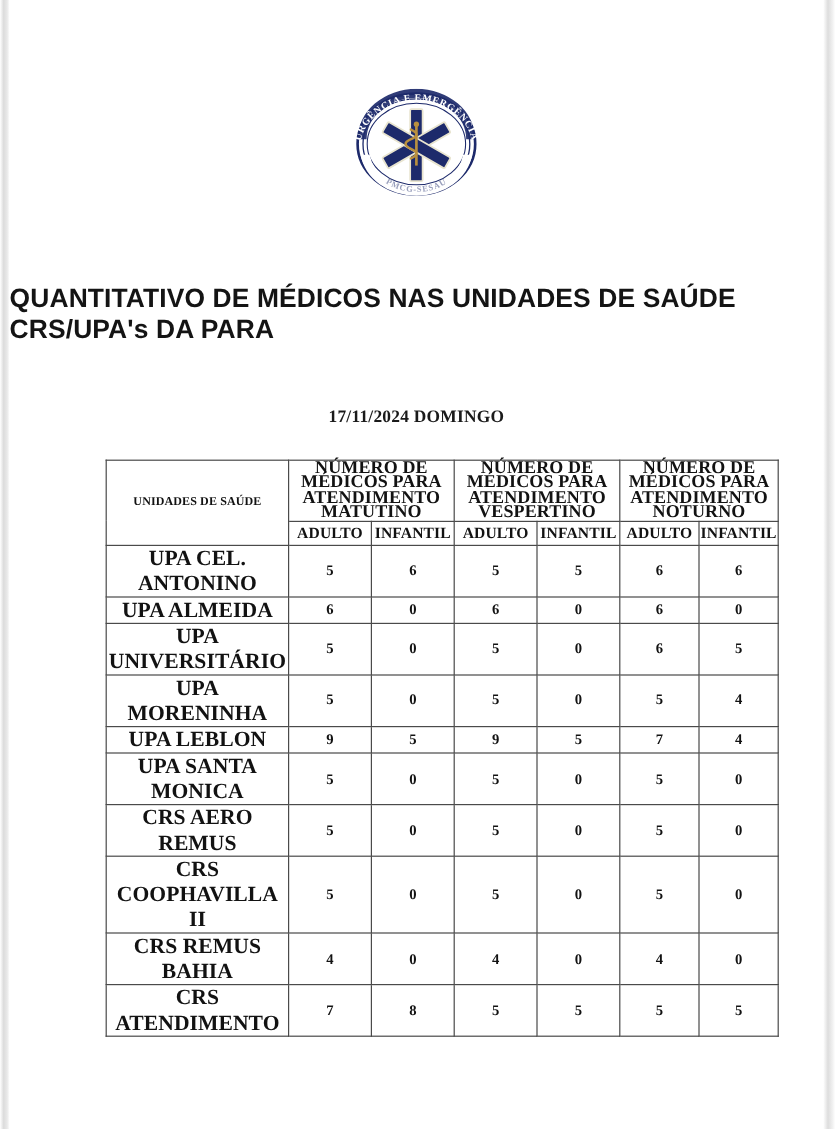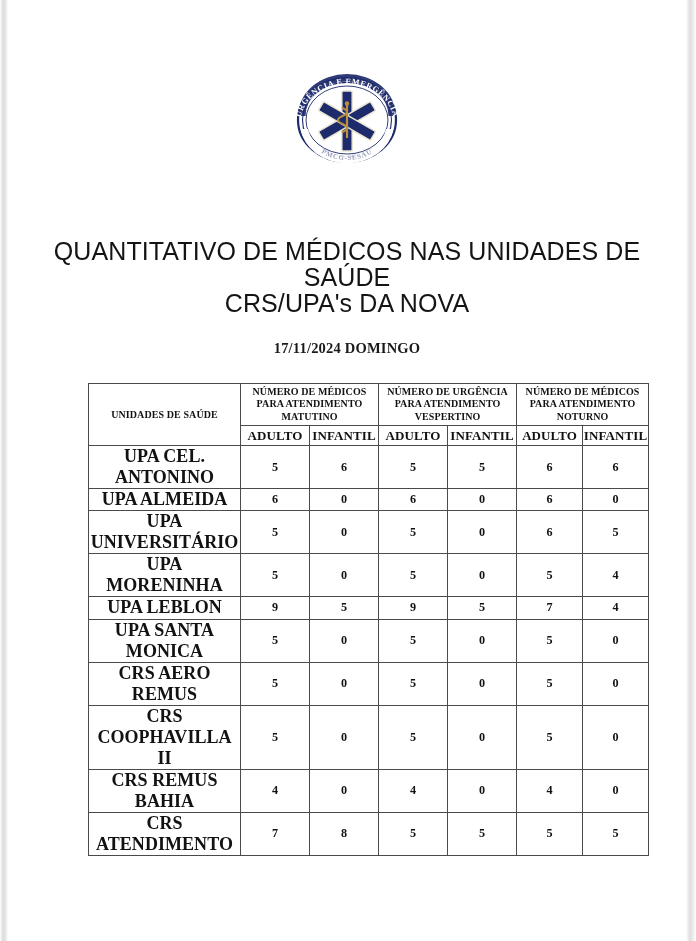--- a/index.html
+++ b/index.html
@@ -52,24 +52,23 @@
     height: 92px;
     position: relative;
   }
   .logo svg { display: block; }
 
   
   .doc-title {
     position: absolute;
     left: 0; right: 0;
     top: 221px;
-    text-align: center;
     font-family: "Liberation Sans", sans-serif;
-    font-weight: normal;
-    font-size: 25px;
+    font-weight: bold;
+    font-size: 22px;
     line-height: 26px;
     color: #141414;
     letter-spacing: 0.1px;
   }
   .doc-title .l2 { display: block; }
 
   
   .doc-date {
     position: absolute;
     left: 0; right: 0;
@@ -103,21 +102,21 @@
     font-weight: bold;
     padding: 0;
   }
   th.unit-head {
     font-size: 10px;
     letter-spacing: 0.1px;
     height: 62px;
     vertical-align: middle;
   }
   th.grp-head {
-    font-size: 10px;
+    font-size: 15px;
     line-height: 12.4px;
     height: 42px;
     vertical-align: middle;
     letter-spacing: 0.1px;
     padding: 2px 2px;
   }
   th.sub-head {
     font-size: 13px;
     height: 20px;
     vertical-align: middle;
@@ -175,41 +174,41 @@
           <rect x="-1.1" y="-17" width="2.2" height="34" fill="#b9903f"></rect>
           <path d="M -4.5 -13 q 9 4 0 8 q -9 4 0 8 q 9 4 0 8" fill="none" stroke="#b9903f" stroke-width="2.1" stroke-linecap="round"></path>
           <circle cx="0" cy="-17.5" r="2.2" fill="#b9903f"></circle>
         </g>
       </svg>
     </div>
   </div>
 
   <h1 class="doc-title">
     <span class="l1">QUANTITATIVO DE MÉDICOS NAS UNIDADES DE SAÚDE</span>
-    <span class="l2">CRS/UPA's DA NOVA</span>
+    <span class="l2">CRS/UPA's DA PARA</span>
   </h1>
 
   <div class="doc-date">17/11/2024  DOMINGO</div>
 
   <div class="table-wrap">
     <table class="qtd">
       <colgroup>
         <col style="width:152px">
         <col style="width:69px">
           <col style="width:69px">
         <col style="width:69px">
           <col style="width:69px">
         <col style="width:66px">
           <col style="width:66px">
       </colgroup>
       <thead>
         <tr>
           <th class="unit-head" rowspan="2">UNIDADES DE SAÚDE</th>
           <th class="grp-head" colspan="2">NÚMERO DE MÉDICOS PARA ATENDIMENTO MATUTINO</th>
-          <th class="grp-head" colspan="2">NÚMERO DE URGÊNCIA PARA ATENDIMENTO VESPERTINO</th>
+          <th class="grp-head" colspan="2">NÚMERO DE MÉDICOS PARA ATENDIMENTO VESPERTINO</th>
           <th class="grp-head" colspan="2">NÚMERO DE MÉDICOS PARA ATENDIMENTO NOTURNO</th>
         </tr>
         <tr>
           <th class="sub-head">ADULTO</th>
           <th class="sub-head">INFANTIL</th>
           <th class="sub-head">ADULTO</th>
           <th class="sub-head">INFANTIL</th>
           <th class="sub-head">ADULTO</th>
           <th class="sub-head">INFANTIL</th>
         </tr>

